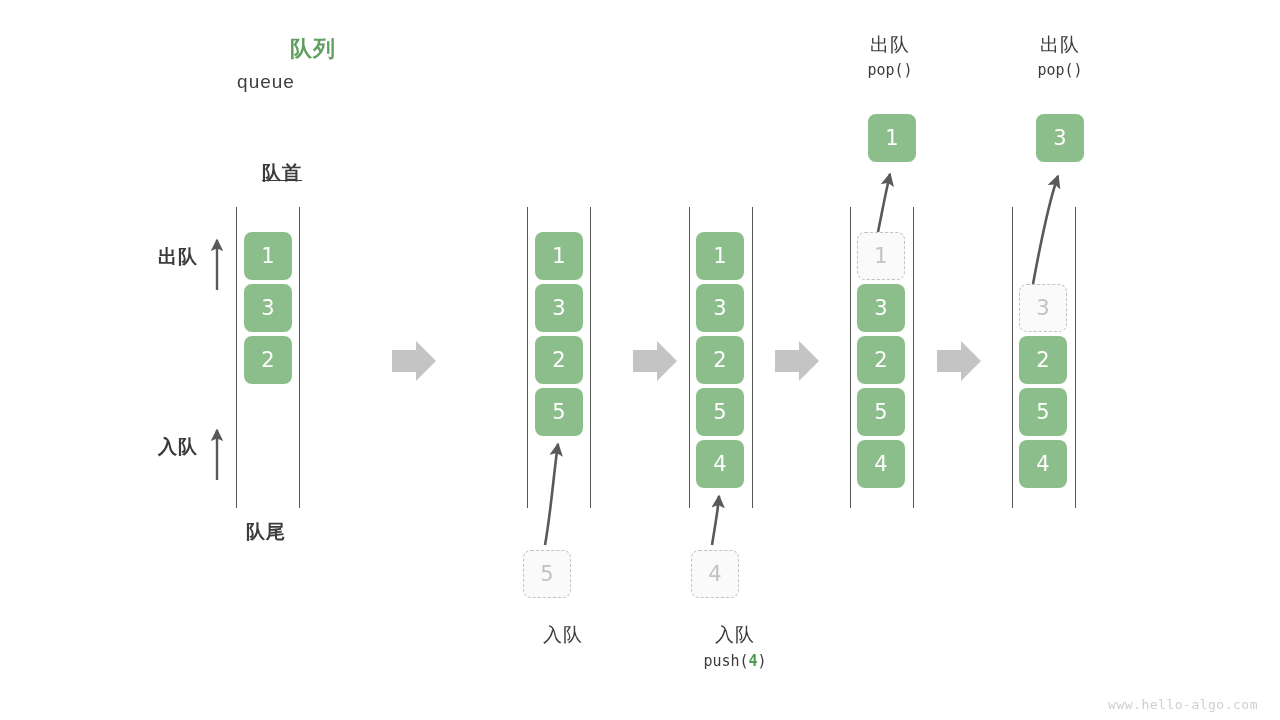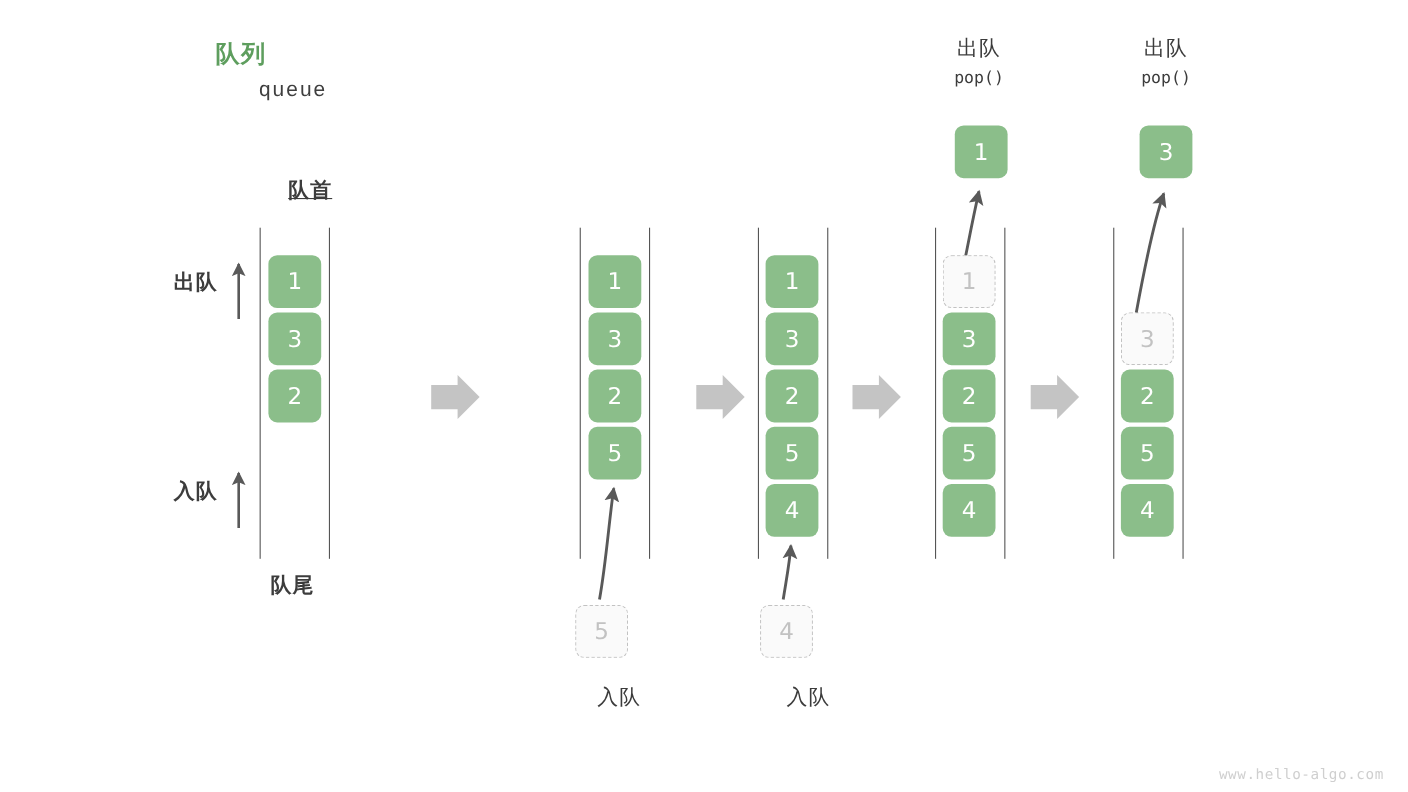--- a/index.html
+++ b/index.html
@@ -24,25 +24,25 @@
     height: 720px;
   }
 
   .abs { position: absolute; }
 
   
   .title-cn {
     font-size: 22px;
     font-weight: bold;
     color: #5e9e5e;
-    text-align: left;
+    text-align: right;
     letter-spacing: 1px;
   }
   .title-en {
-    font-family: Liberation Mono, monospace;
+    font-family: Liberation Sans, sans-serif;
     font-size: 19px;
     color: #3f3f3f;
     text-align: center;
     letter-spacing: 1px;
   }
 
   .edge-label {
     font-size: 19px;
     font-weight: bold;
     color: #3c3c3c;
@@ -168,20 +168,23 @@
   <div class="cell filled" style="left:696px; top:232px;">1</div>
   <div class="cell filled" style="left:696px; top:284px;">3</div>
   <div class="cell filled" style="left:696px; top:336px;">2</div>
   <div class="cell filled" style="left:696px; top:388px;">5</div>
   <div class="cell filled" style="left:696px; top:440px;">4</div>
 
   <div class="cell ghost" style="left:691px; top:550px;">4</div>
 
   <div class="abs op-caption" style="left:635px; top:620px; width:200px;">
     <div class="op-cn">入队</div>
+    <div>
+      <span class="op-code">push(</span><span class="op-code op-arg">4</span><span class="op-code">)</span>
+    </div>
   </div>
 
   <div class="abs op-caption" style="left:810px; top:30px; width:160px;">
     <div class="op-cn">出队</div>
     <div class="op-code">pop()</div>
   </div>
 
   <div class="cell filled" style="left:868px; top:114px;">1</div>
 
   <div class="rail" style="left:850px; top:207px; height:301px;"></div>

